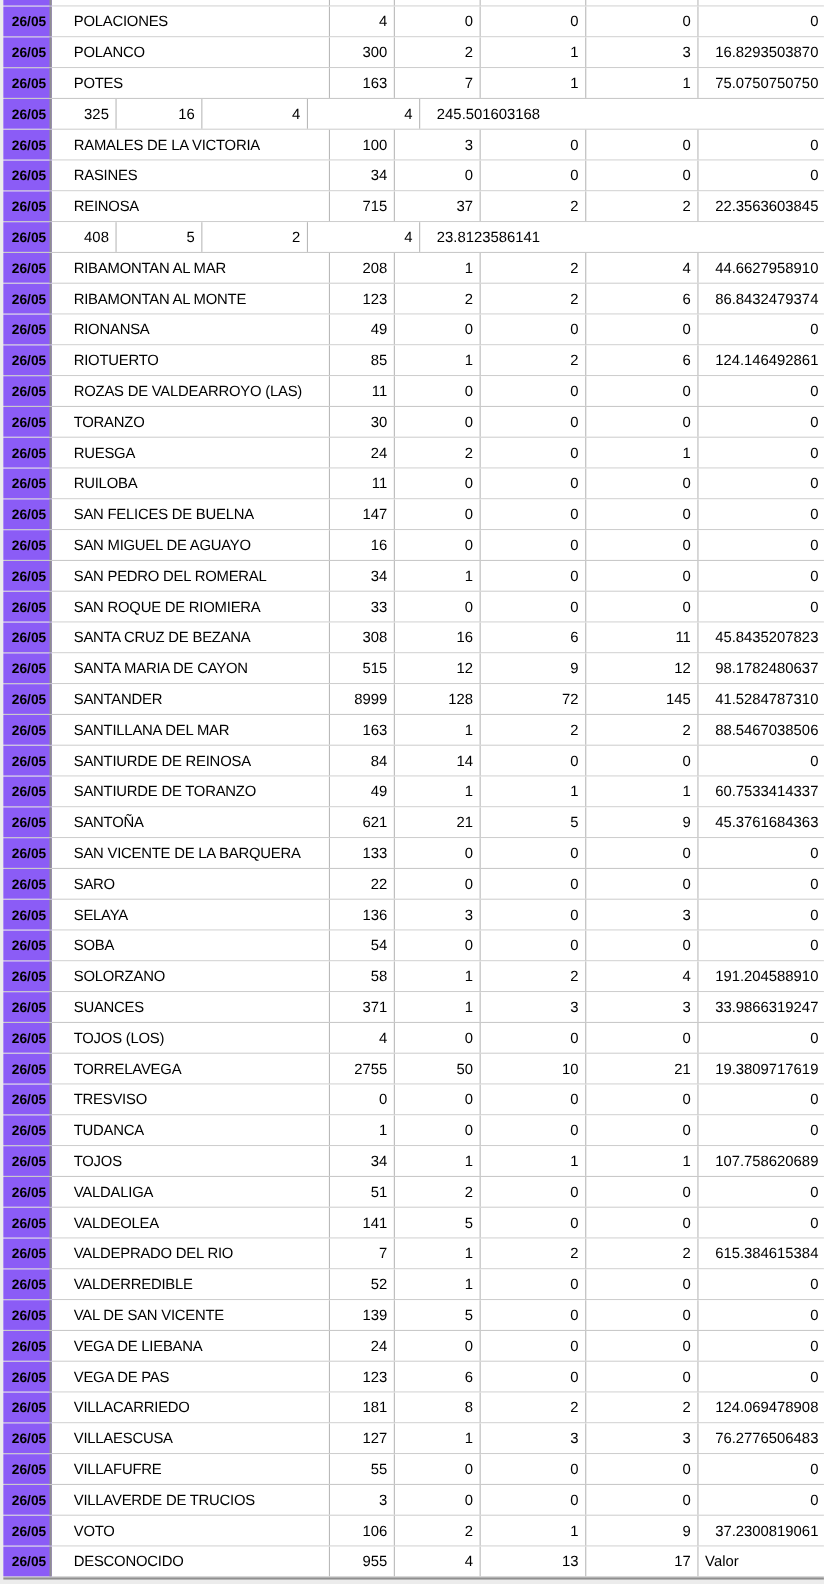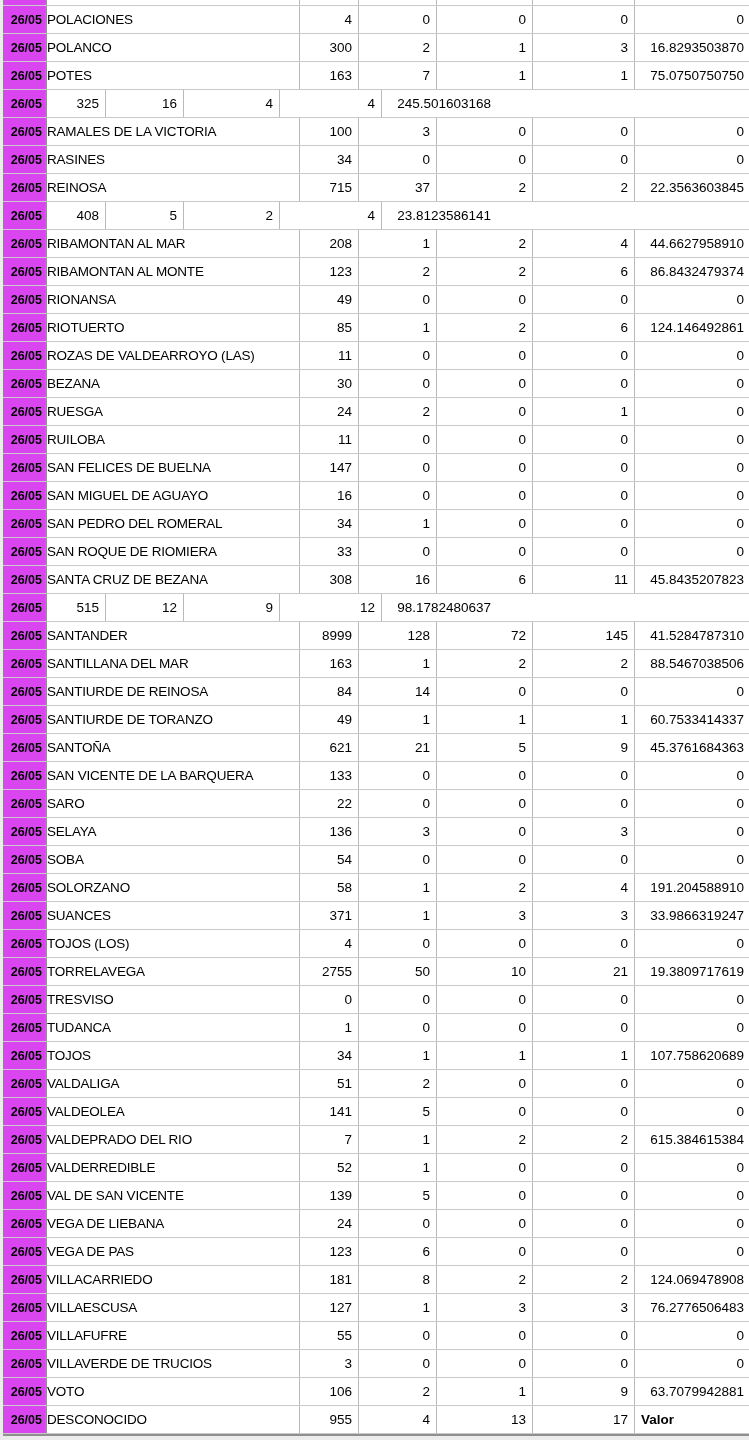--- a/index.html
+++ b/index.html
@@ -36,53 +36,52 @@
     display: flex;
     align-items: center;
     height: 100%;
     overflow: hidden;
     white-space: nowrap;
     font-size: 13.5px;
   }
 
   .cell-date {
     width: 44px;
-    background: #d946ef;
+    background: #8b5cf6;
     border-right: 2px solid #8f8f8f;
     justify-content: flex-end;
     padding-right: 3px;
     font-weight: bold;
     font-size: 12.5px;
   }
   .cell-muni {
     width: 253px;
     border-right: 1px solid #b9b9b9;
     justify-content: flex-start;
-    padding-left: 0;
+    padding-left: 20px;
     letter-spacing: -0.2px;
   }
   .cell-v1, .cell-v2, .cell-v3, .cell-v4 {
     border-right: 1px solid #b9b9b9;
     justify-content: flex-end;
     padding-right: 6px;
   }
   .cell-v1 { width: 59px; }
   .cell-v2 { width: 78px; }
   .cell-v3 { width: 96px; }
   .cell-v4 { width: 102px; }
   .cell-v5 {
     width: 114px;
     justify-content: flex-end;
     padding-right: 5px;
   }
   .cell-v5.text-left {
     justify-content: flex-start;
     padding-left: 6px;
     padding-right: 12px;
-    font-weight: bold;
   }
 
   .table-bottom-border {
     height: 2px;
     background: #8f8f8f;
     width: 746px;
   }
 </style>
 </head>
 <body>
@@ -209,21 +208,21 @@
         <div class="cell cell-date">26/05</div>
         <div class="cell cell-muni">ROZAS DE VALDEARROYO (LAS)</div>
         <div class="cell cell-v1">11</div>
         <div class="cell cell-v2">0</div>
         <div class="cell cell-v3">0</div>
         <div class="cell cell-v4">0</div>
         <div class="cell cell-v5">0</div>
       </div>
       <div class="row">
         <div class="cell cell-date">26/05</div>
-        <div class="cell cell-muni">BEZANA</div>
+        <div class="cell cell-muni">TORANZO</div>
         <div class="cell cell-v1">30</div>
         <div class="cell cell-v2">0</div>
         <div class="cell cell-v3">0</div>
         <div class="cell cell-v4">0</div>
         <div class="cell cell-v5">0</div>
       </div>
       <div class="row">
         <div class="cell cell-date">26/05</div>
         <div class="cell cell-muni">RUESGA</div>
         <div class="cell cell-v1">24</div>
@@ -281,20 +280,21 @@
         <div class="cell cell-date">26/05</div>
         <div class="cell cell-muni">SANTA CRUZ DE BEZANA</div>
         <div class="cell cell-v1">308</div>
         <div class="cell cell-v2">16</div>
         <div class="cell cell-v3">6</div>
         <div class="cell cell-v4">11</div>
         <div class="cell cell-v5">45.8435207823</div>
       </div>
       <div class="row">
         <div class="cell cell-date">26/05</div>
+        <div class="cell cell-muni">SANTA MARIA DE CAYON</div>
         <div class="cell cell-v1">515</div>
         <div class="cell cell-v2">12</div>
         <div class="cell cell-v3">9</div>
         <div class="cell cell-v4">12</div>
         <div class="cell cell-v5">98.1782480637</div>
       </div>
       <div class="row">
         <div class="cell cell-date">26/05</div>
         <div class="cell cell-muni">SANTANDER</div>
         <div class="cell cell-v1">8999</div>
@@ -537,21 +537,21 @@
         <div class="cell cell-v4">0</div>
         <div class="cell cell-v5">0</div>
       </div>
       <div class="row">
         <div class="cell cell-date">26/05</div>
         <div class="cell cell-muni">VOTO</div>
         <div class="cell cell-v1">106</div>
         <div class="cell cell-v2">2</div>
         <div class="cell cell-v3">1</div>
         <div class="cell cell-v4">9</div>
-        <div class="cell cell-v5">63.7079942881</div>
+        <div class="cell cell-v5">37.2300819061</div>
       </div>
       <div class="row">
         <div class="cell cell-date">26/05</div>
         <div class="cell cell-muni">DESCONOCIDO</div>
         <div class="cell cell-v1">955</div>
         <div class="cell cell-v2">4</div>
         <div class="cell cell-v3">13</div>
         <div class="cell cell-v4">17</div>
         <div class="cell cell-v5 text-left">Valor</div>
       </div>

